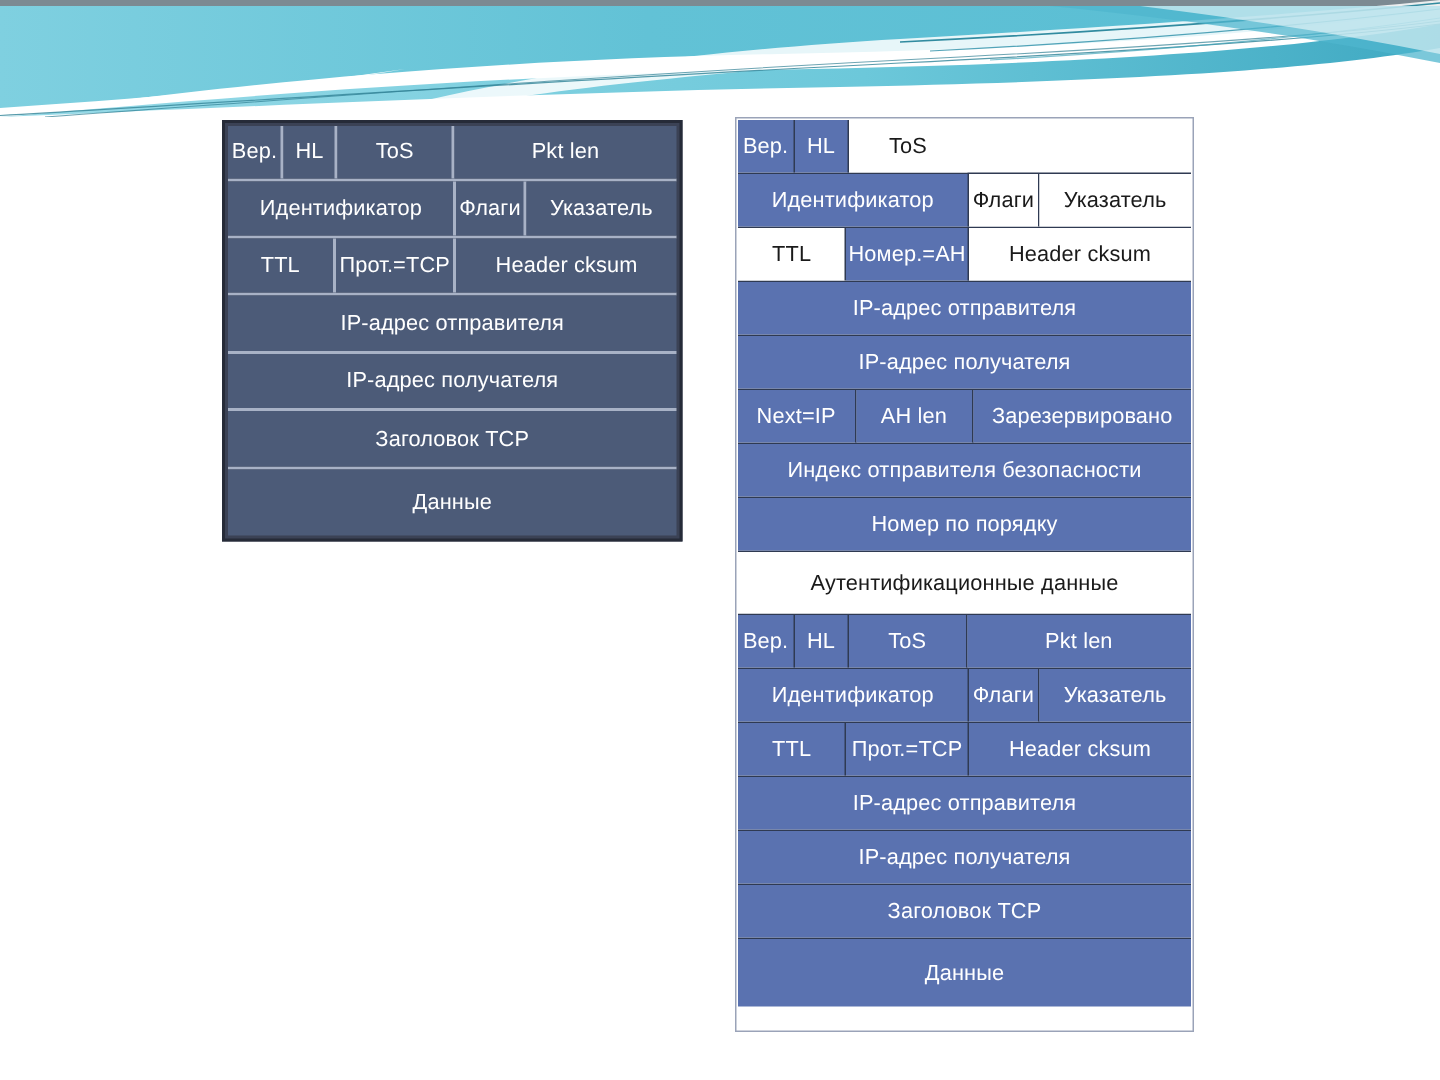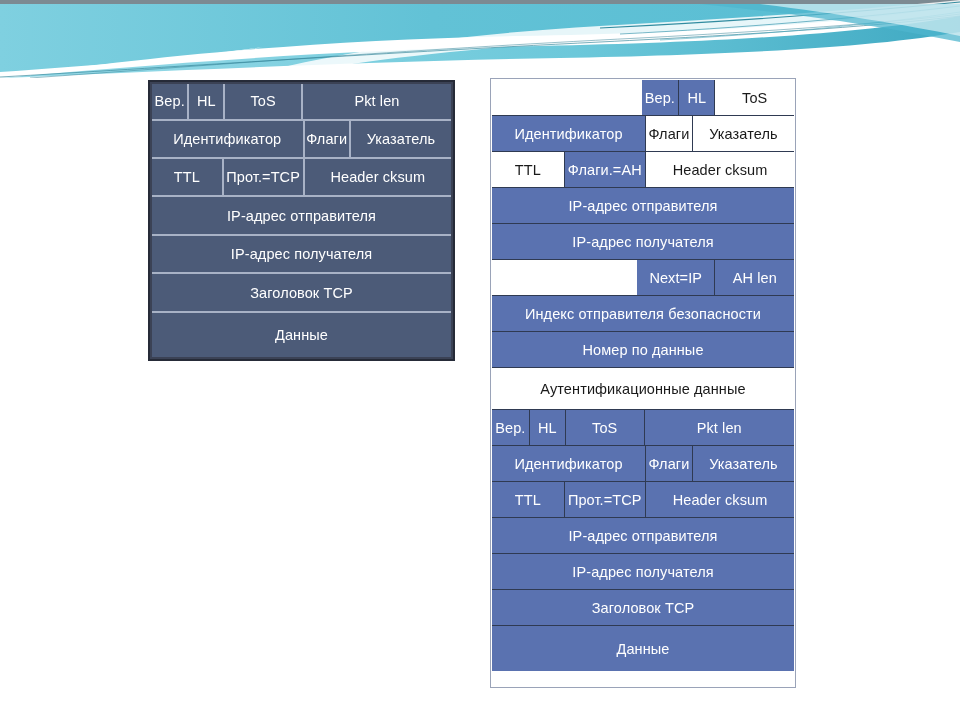--- a/index.html
+++ b/index.html
@@ -35,21 +35,20 @@
     box-sizing: border-box;
     display: flex;
     flex-direction: column;
   }
 
   .packet-row {
     display: flex;
     flex-direction: row;
     width: 100%;
     box-sizing: border-box;
-    justify-content: flex-end;
   }
 
   .packet-cell {
     box-sizing: border-box;
     display: flex;
     align-items: center;
     justify-content: center;
     text-align: center;
     white-space: nowrap;
     overflow: hidden;
@@ -191,38 +190,39 @@
         <div class="packet-cell cell-blue" style="width: 12%; flex: 0 0 12%;">HL</div>
         <div class="packet-cell cell-white" style="width: 26%; flex: 0 0 26%;">ToS</div>
       </div>
       <div class="packet-row r-n">
         <div class="packet-cell cell-blue" style="width: 51%; flex: 0 0 51%;">Идентификатор</div>
         <div class="packet-cell cell-white" style="width: 15.5%; flex: 0 0 15.5%;">Флаги</div>
         <div class="packet-cell cell-white" style="width: 33.5%; flex: 0 0 33.5%;">Указатель</div>
       </div>
       <div class="packet-row r-n">
         <div class="packet-cell cell-white" style="width: 24%; flex: 0 0 24%;">TTL</div>
-        <div class="packet-cell cell-blue" style="width: 27%; flex: 0 0 27%;">Флаги.=AH</div>
+        <div class="packet-cell cell-blue" style="width: 27%; flex: 0 0 27%;">Номер.=AH</div>
         <div class="packet-cell cell-white" style="width: 49%; flex: 0 0 49%;">Header cksum</div>
       </div>
       <div class="packet-row r-n">
         <div class="packet-cell cell-blue" style="width: 100%; flex: 0 0 100%;">IP-адрес отправителя</div>
       </div>
       <div class="packet-row r-n">
         <div class="packet-cell cell-blue" style="width: 100%; flex: 0 0 100%;">IP-адрес получателя</div>
       </div>
       <div class="packet-row r-n">
         <div class="packet-cell cell-blue" style="width: 26%; flex: 0 0 26%;">Next=IP</div>
         <div class="packet-cell cell-blue" style="width: 26%; flex: 0 0 26%;">AH len</div>
+        <div class="packet-cell cell-blue" style="width: 48%; flex: 0 0 48%;">Зарезервировано</div>
       </div>
       <div class="packet-row r-n">
         <div class="packet-cell cell-blue" style="width: 100%; flex: 0 0 100%;">Индекс отправителя безопасности</div>
       </div>
       <div class="packet-row r-n">
-        <div class="packet-cell cell-blue" style="width: 100%; flex: 0 0 100%;">Номер по данные</div>
+        <div class="packet-cell cell-blue" style="width: 100%; flex: 0 0 100%;">Номер по порядку</div>
       </div>
       <div class="packet-row r-b">
         <div class="packet-cell cell-white" style="width: 100%; flex: 0 0 100%;">Аутентификационные данные</div>
       </div>
       <div class="packet-row r-n">
         <div class="packet-cell cell-blue" style="width: 12.5%; flex: 0 0 12.5%;">Вер.</div>
         <div class="packet-cell cell-blue" style="width: 12%; flex: 0 0 12%;">HL</div>
         <div class="packet-cell cell-blue" style="width: 26%; flex: 0 0 26%;">ToS</div>
         <div class="packet-cell cell-blue" style="width: 49.5%; flex: 0 0 49.5%;">Pkt len</div>
       </div>

